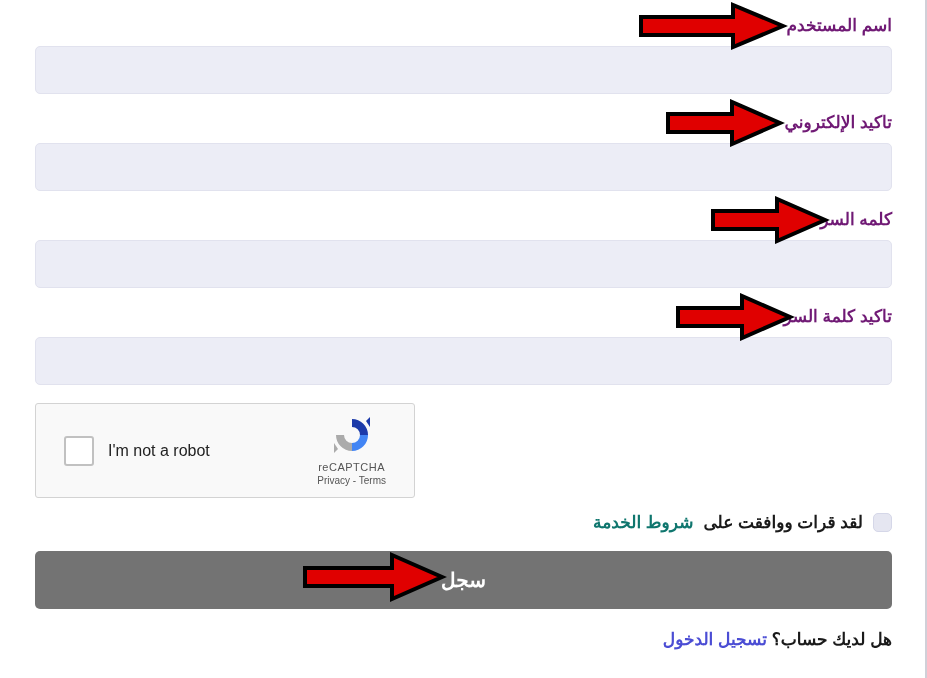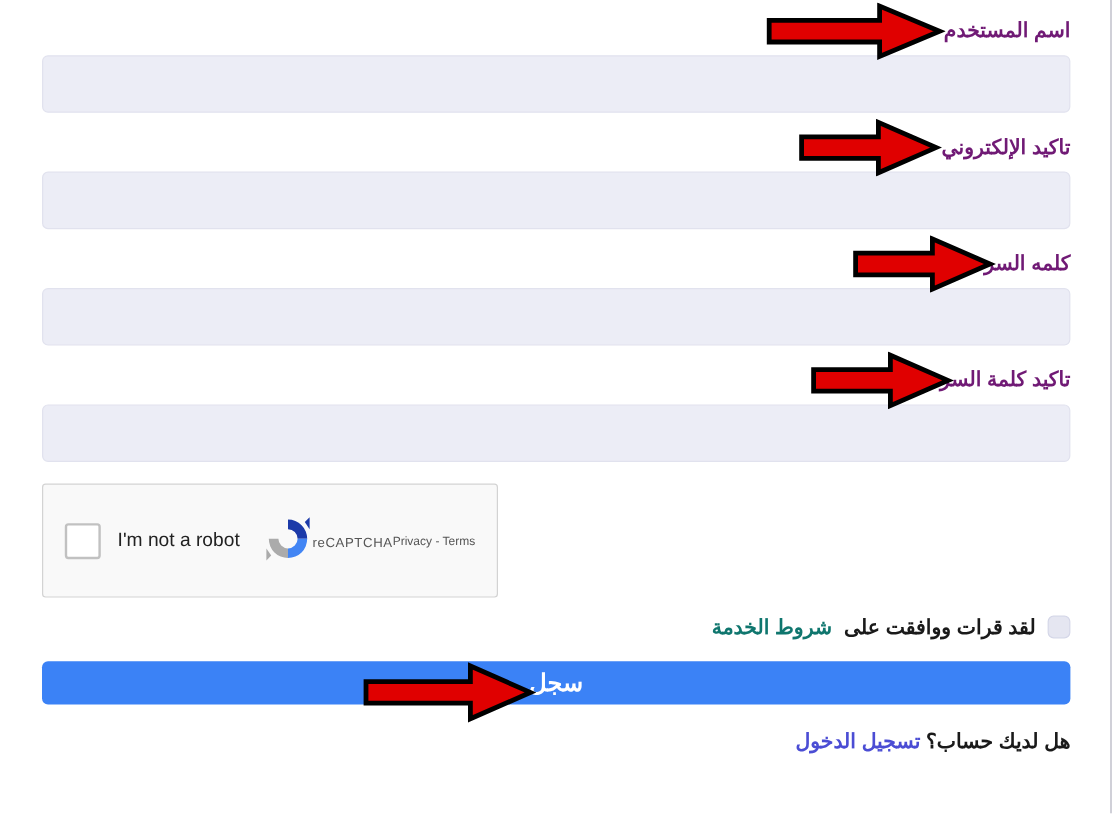--- a/index.html
+++ b/index.html
@@ -49,41 +49,41 @@
     margin-bottom: 14px;
   }
   .recaptcha {
     width: 380px;
     height: 95px;
     border: 1px solid #d3d3d3;
     border-radius: 3px;
     background: #f9f9f9;
     display: flex;
     align-items: center;
-    padding: 0 18px;
+    padding: 0 28px;
     position: relative;
     direction: ltr;
   }
   .recaptcha-check {
     width: 30px;
     height: 30px;
     border: 2px solid #c1c1c1;
     border-radius: 3px;
     background: #fff;
     margin-right: 14px;
     cursor: pointer;
   }
   .recaptcha-label {
     color: #222;
     font-size: 16px;
     flex: 1;
   }
   .recaptcha-right {
     display: flex;
-    flex-direction: row;
+    flex-direction: column;
     align-items: center;
     color: #555;
     font-size: 11px;
     margin-left: 8px;
     text-align: right;
   }
   .recaptcha-right .brand { margin-top: 4px; letter-spacing: .5px; }
   .recaptcha-right .links { font-size: 10px; margin-top: 2px; }
   .recaptcha-right .links span { color: #555; }
 
@@ -107,22 +107,22 @@
   }
   .terms-text { color: #1a1a1a; }
   .terms-link {
     color: #0f766e;
     text-decoration: none;
     cursor: pointer;
   }
 
   .submit-btn {
     width: 100%;
-    height: 36px;
-    background: #3b82f6;
+    height: 58px;
+    background: #737373;
     color: #fff;
     font-weight: 700;
     font-size: 20px;
     border: none;
     border-radius: 5px;
     cursor: pointer;
   }
   .bottom-line {
     text-align: right;
     margin-top: 20px;

